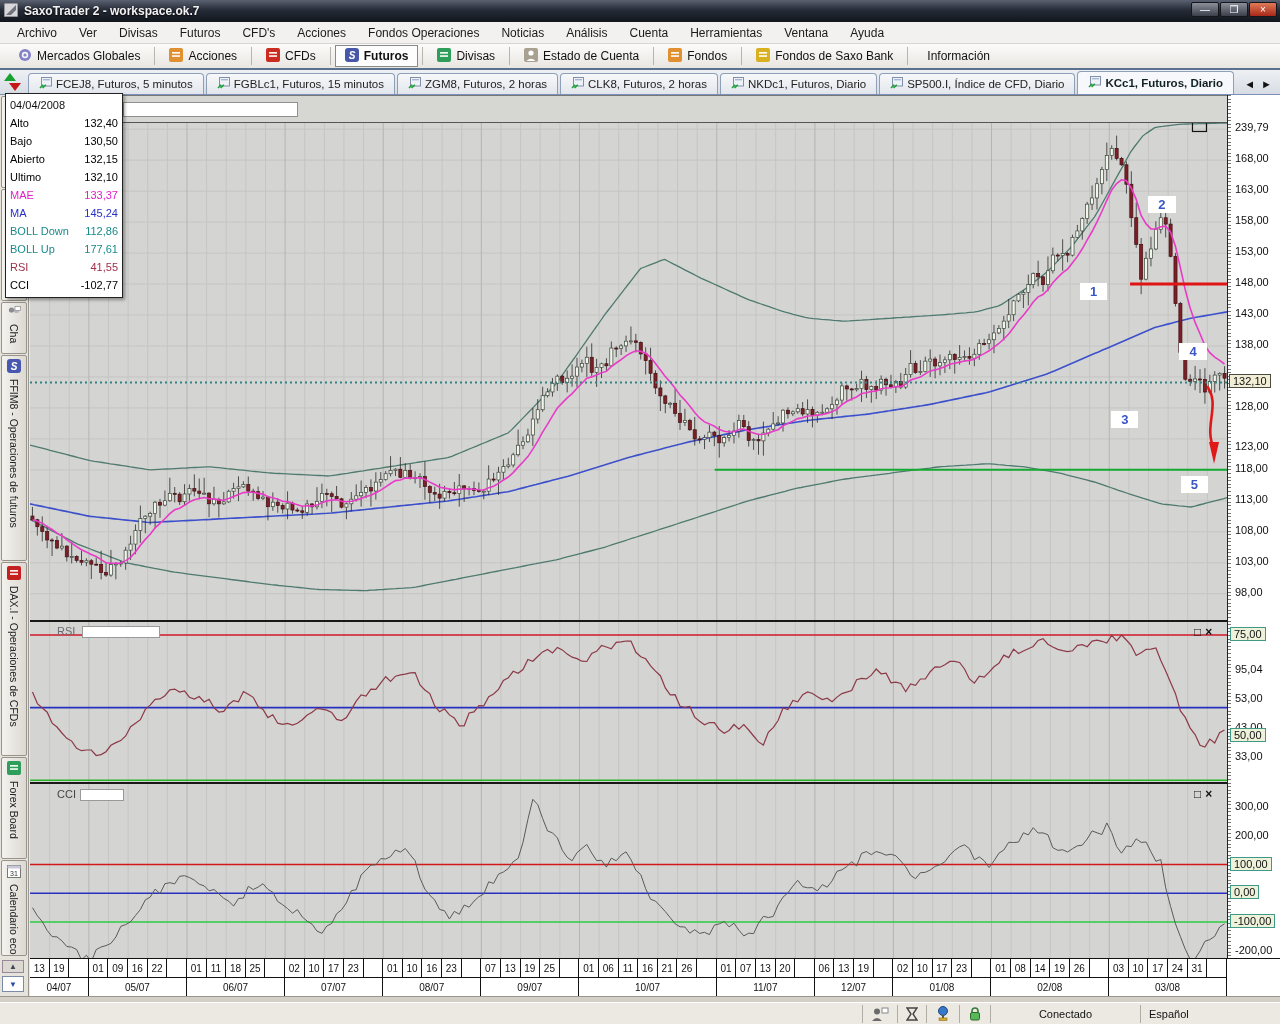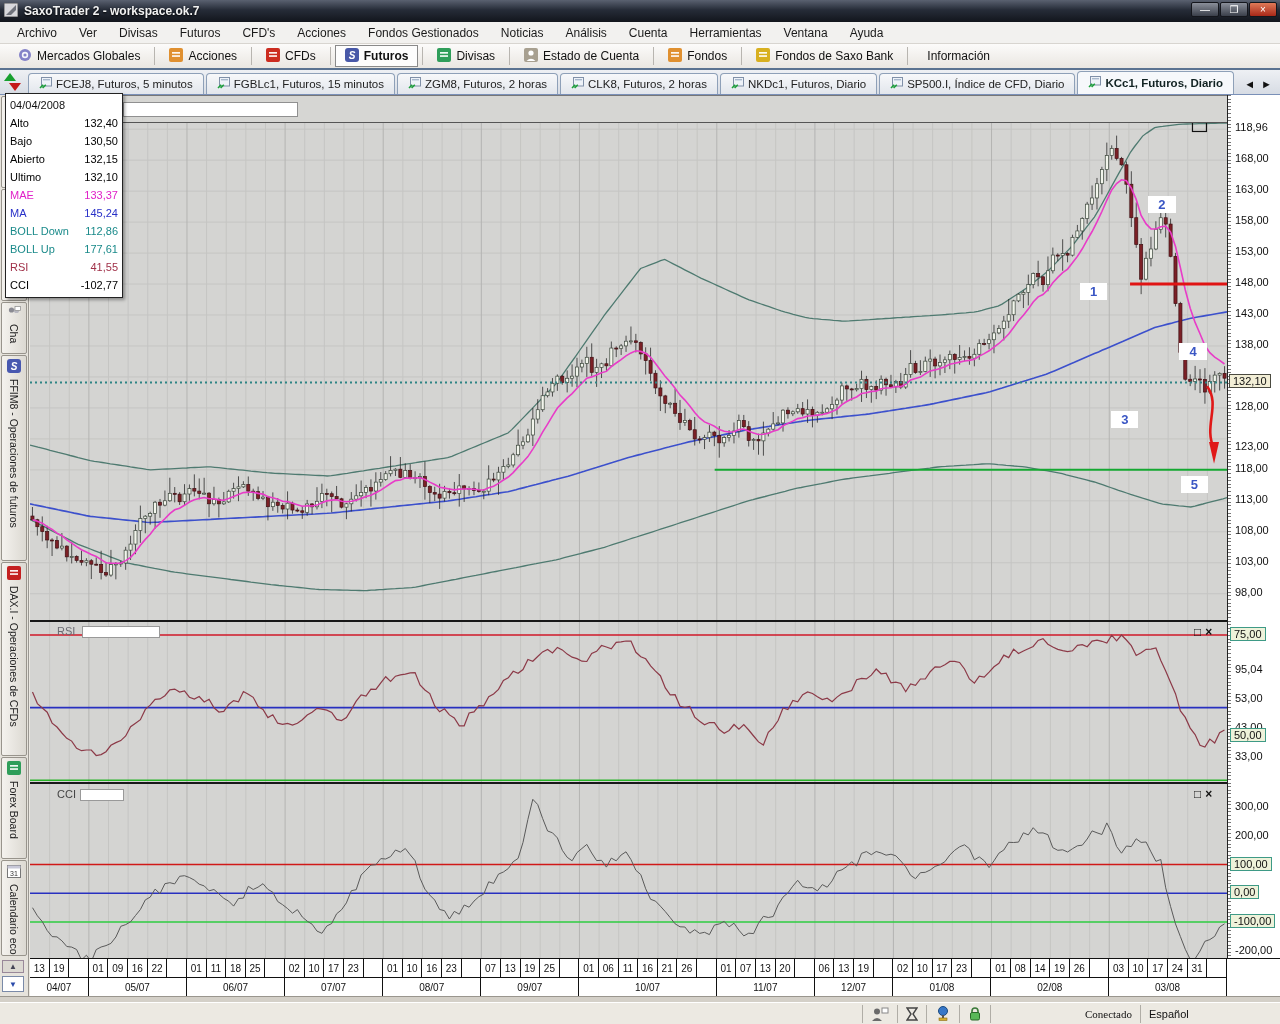--- a/index.html
+++ b/index.html
@@ -96,21 +96,21 @@
   .ta-corner{position:absolute;left:1227px;top:958px;width:53px;height:38px;background:#fff;border-top:1px solid #111;}
 
   .resize-strip{position:absolute;left:0;top:996px;width:1280px;height:6px;background:#d4d0c8;border-top:1px solid #9a968e;}
 
   
   .statusbar{position:absolute;left:0;top:1002px;width:1280px;height:22px;background:#ece9e2;
     border-top:1px solid #fff;display:flex;align-items:center;}
   .sb-spacer{flex:1;}
   .sb-seg{display:flex;align-items:center;justify-content:center;height:18px;border-left:1px solid #b0ada6;padding:0 8px;}
   .sb-text{font-size:11px;color:#111;}
-  .sb-conn{width:150px;justify-content:flex-end;font-family:Liberation Serif, serif;}
+  .sb-conn{width:150px;justify-content:center;}
   .sb-lang{width:140px;justify-content:flex-start;}
 </style>
 </head>
 <body>
 
 <div id="app">
 
   <div class="titlebar">
     <span><svg width="14" height="14">
           <rect width="14" height="14" fill="#d8d8dc" stroke="#555"></rect>
@@ -124,21 +124,21 @@
     </div>
   </div>
 
   <div class="menubar" id="menubar">
       <div class="menu-item">Archivo</div>
       <div class="menu-item">Ver</div>
       <div class="menu-item">Divisas</div>
       <div class="menu-item">Futuros</div>
       <div class="menu-item">CFD's</div>
       <div class="menu-item">Acciones</div>
-      <div class="menu-item">Fondos Gestionados</div>
+      <div class="menu-item">Fondos Operaciones</div>
       <div class="menu-item">Noticias</div>
       <div class="menu-item">Análisis</div>
       <div class="menu-item">Cuenta</div>
       <div class="menu-item">Herramientas</div>
       <div class="menu-item">Ventana</div>
       <div class="menu-item">Ayuda</div>
     </div>
 
   <div class="toolbar" id="toolbar">
       <div class="tool-btn">
@@ -1070,21 +1070,21 @@
       <span>×</span>
   </div>
   <div class="panel-title" style="left:57px;top:788px;color:#444;">CCI</div>
   <div class="panel-input" style="left:80px;top:789px;width:44px;height:12px;"></div>
   <div class="panel-ctrl" style="left:1194px;top:788px;">
     <span>□</span>
       <span>×</span>
   </div>
 
   <div class="axis-strip" id="axis-strip">
-      <div class="axlabel" style="top: 26.194px;">118,96</div>
+      <div class="axlabel" style="top: 26.194px;">239,79</div>
       <div class="axlabel" style="top: 57.1642px;">168,00</div>
       <div class="axlabel" style="top: 88.1343px;">163,00</div>
       <div class="axlabel" style="top: 119.104px;">158,00</div>
       <div class="axlabel" style="top: 150.075px;">153,00</div>
       <div class="axlabel" style="top: 181.045px;">148,00</div>
       <div class="axlabel" style="top: 212.015px;">143,00</div>
       <div class="axlabel" style="top: 242.985px;">138,00</div>
       <div class="axlabel" style="top: 304.925px;">128,00</div>
       <div class="axlabel" style="top: 345px;">123,00</div>
       <div class="axlabel" style="top: 366.866px;">118,00</div>

